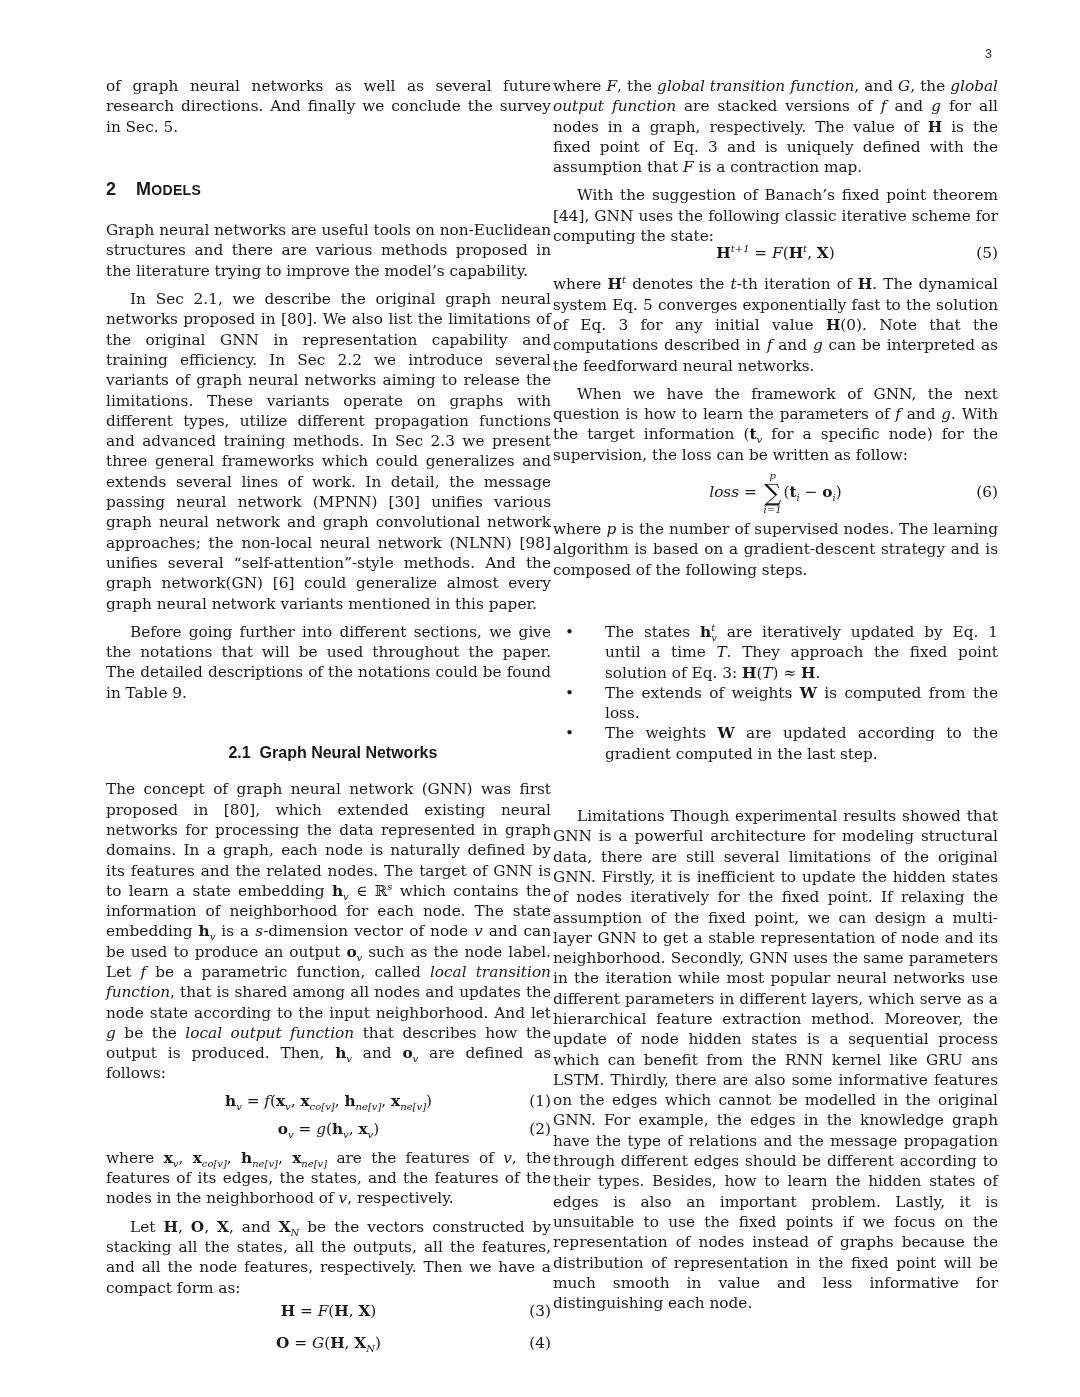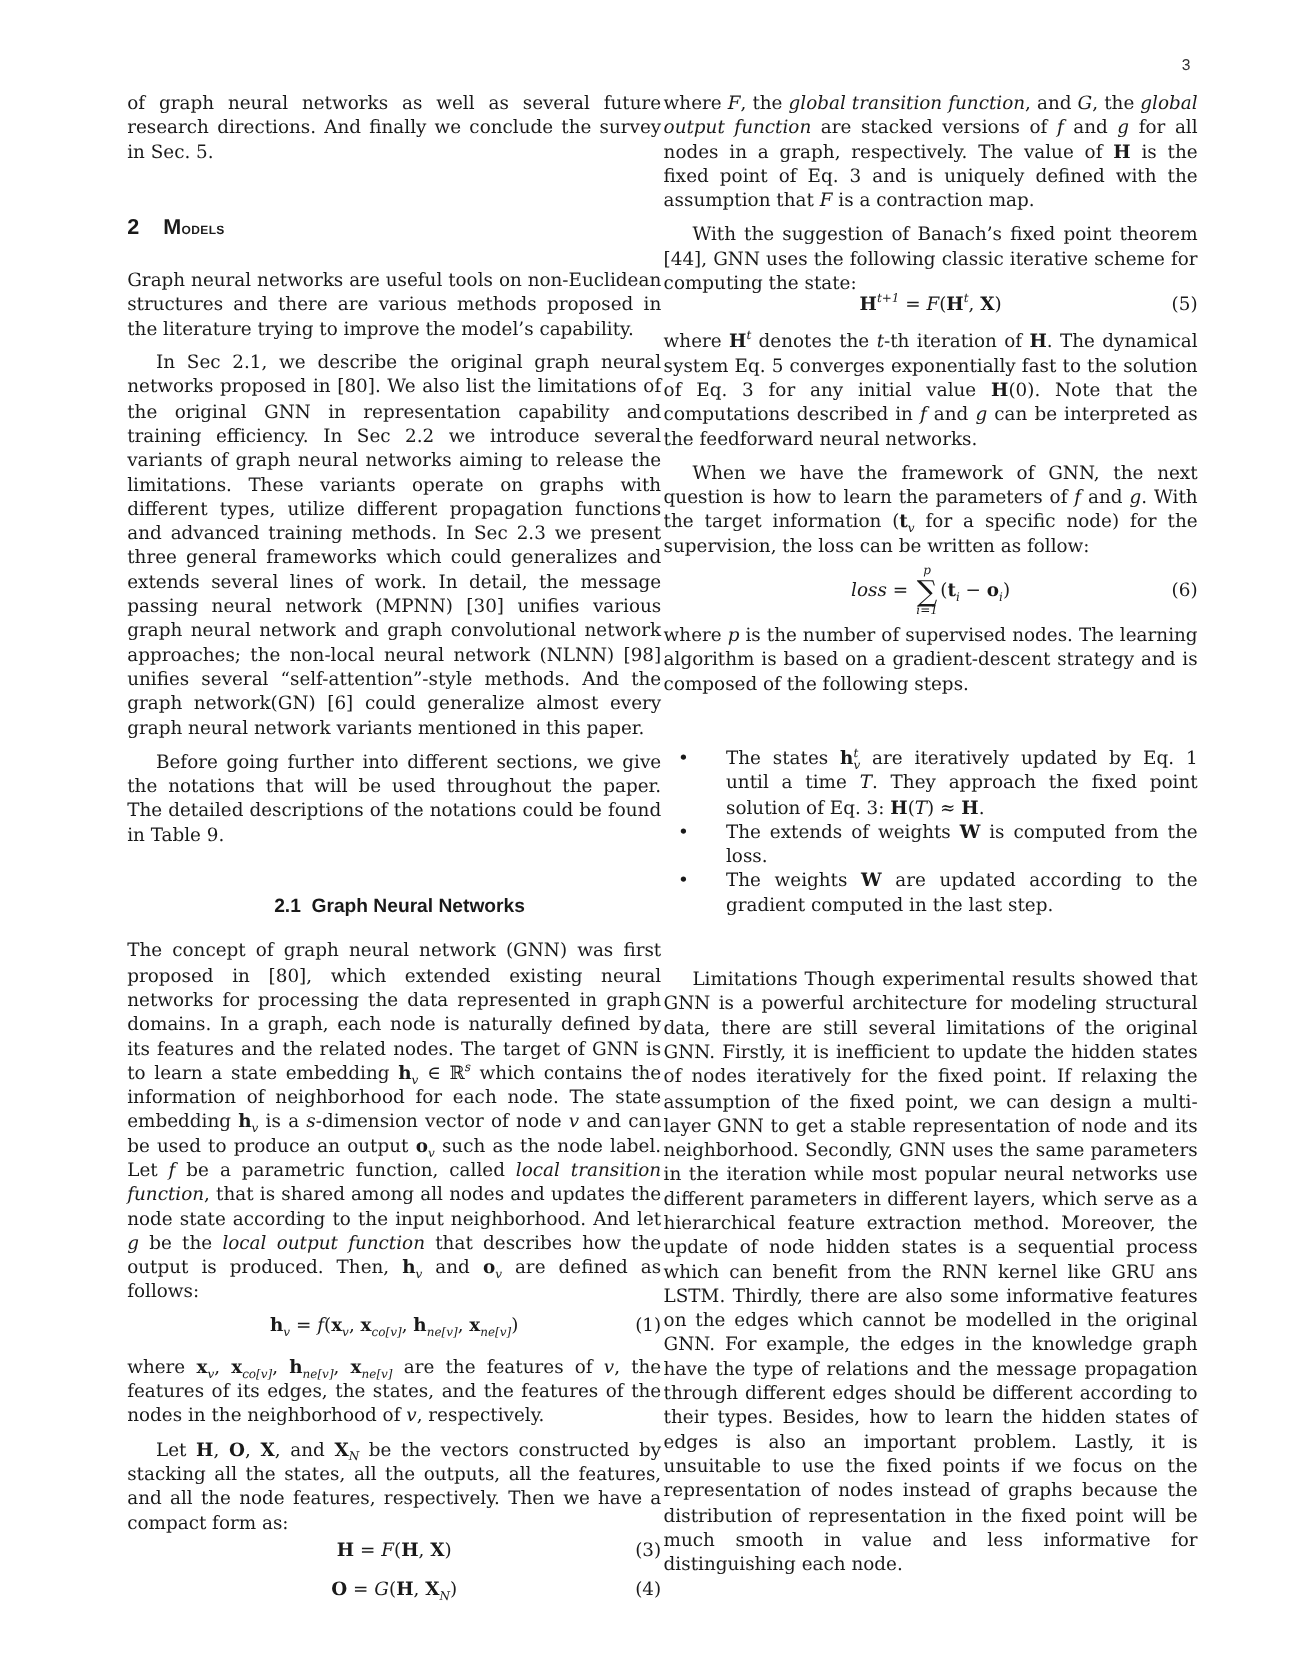--- a/index.html
+++ b/index.html
@@ -11,21 +11,21 @@
   .page-number { position:absolute; top:46px; right:88px; font-family:"Liberation Sans", sans-serif; font-size:13px; color:#333; }
   .col { position:absolute; top:76px; width:445px; font-size:15.3px; line-height:20.3px; }
   .col.left { left:85px;margin-left:21px; }
   .col.right { left:524px;margin-left:29px; }
   p { margin:0; text-align:justify; hyphens:auto; }
   p.indent { text-indent:24px; }
   .gap-s { height:8px; }
   h2.section { font-family:"Liberation Sans", sans-serif; font-weight:bold; font-size:18px; margin:0; letter-spacing:0.3px; }
   h2.section .num { display:inline-block; width:30px; }
   h2.section .sc-big { font-size:18px; }
-  h2.section .sc-small { font-size:10px; }
+  h2.section .sc-small { font-size:14px; }
   h3.subsection { font-family:"Liberation Sans", sans-serif; font-weight:bold; font-size:16px; margin:0;text-align:center; }
   h3.subsection .num { display:inline-block; width:40px; }
   .eq { position:relative; text-align:center; height:22px; line-height:22px; font-family:"DejaVu Serif", serif; }
   .eq.tall { height:46px; line-height:46px; }
   .eq .eq-body { display:inline-block; }
   .eq .eq-num { position:absolute; right:0; top:0; }
   .b { font-weight:bold; font-style:normal; }
   .i { font-style:italic; }
   sub, sup { font-size:10px; line-height:0;text-align:center; }
   ul.steps { margin:0; padding:0; list-style:none; }
@@ -58,20 +58,24 @@
     <span class="num">2.1</span><span>Graph Neural Networks</span>
   </h3>
   <div style="height:16px"></div>
   <p><span>The concept of graph neural network (GNN) was first proposed in [80], which extended existing neural networks for processing the data represented in graph domains. In a graph, each node is naturally defined by its features and the related nodes. The target of GNN is to learn a state embedding </span><span class="b">h</span><sub class="i">v</sub><span> ∈ ℝ</span><sup class="i">s</sup><span> which contains the information of neighborhood for each node. The state embedding </span><span class="b">h</span><sub class="i">v</sub><span> is a </span><span class="i">s</span><span>-dimension vector of node </span><span class="i">v</span><span> and can be used to produce an output </span><span class="b">o</span><sub class="i">v</sub><span> such as the node label. Let </span><span class="i">f</span><span> be a parametric function, called </span><span class="i">local transition function</span><span>, that is shared among all nodes and updates the node state according to the input neighborhood. And let </span><span class="i">g</span><span> be the </span><span class="i">local output function</span><span> that describes how the output is produced. Then, </span><span class="b">h</span><sub class="i">v</sub><span> and </span><span class="b">o</span><sub class="i">v</sub><span> are defined as follows:</span></p>
   <div style="height:6px"></div>
   <div class="eq">
     <span class="eq-body"><span class="b">h</span><sub class="i">v</sub> = <span class="i">f</span>(<span class="b">x</span><sub class="i">v</sub>, <span class="b">x</span><sub class="i">co[v]</sub>, <span class="b">h</span><sub class="i">ne[v]</sub>, <span class="b">x</span><sub class="i">ne[v]</sub>)</span>
     <span class="eq-num">(1)</span>
   </div>
   <div style="height:6px"></div>
+  <div class="eq">
+    <span class="eq-body"><span class="b">o</span><sub class="i">v</sub> = <span class="i">g</span>(<span class="b">h</span><sub class="i">v</sub>, <span class="b">x</span><sub class="i">v</sub>)</span>
+    <span class="eq-num">(2)</span>
+  </div>
   <div style="height:8px"></div>
   <p><span>where </span><span class="b">x</span><sub class="i">v</sub>, <span class="b">x</span><sub class="i">co[v]</sub>, <span class="b">h</span><sub class="i">ne[v]</sub>, <span class="b">x</span><sub class="i">ne[v]</sub><span> are the features of </span><span class="i">v</span><span>, the features of its edges, the states, and the features of the nodes in the neighborhood of </span><span class="i">v</span><span>, respectively.</span></p>
   <div class="gap-s"></div>
   <p class="indent"><span>Let </span><span class="b">H</span>, <span class="b">O</span>, <span class="b">X</span>, and <span class="b">X</span><sub class="i">N</sub><span> be the vectors constructed by stacking all the states, all the outputs, all the features, and all the node features, respectively. Then we have a compact form as:</span></p>
   <div style="height:2px"></div>
   <div class="eq">
     <span class="eq-body"><span class="b">H</span> = <span class="i">F</span>(<span class="b">H</span>, <span class="b">X</span>)</span>
     <span class="eq-num">(3)</span>
   </div>
   <div style="height:10px"></div>

